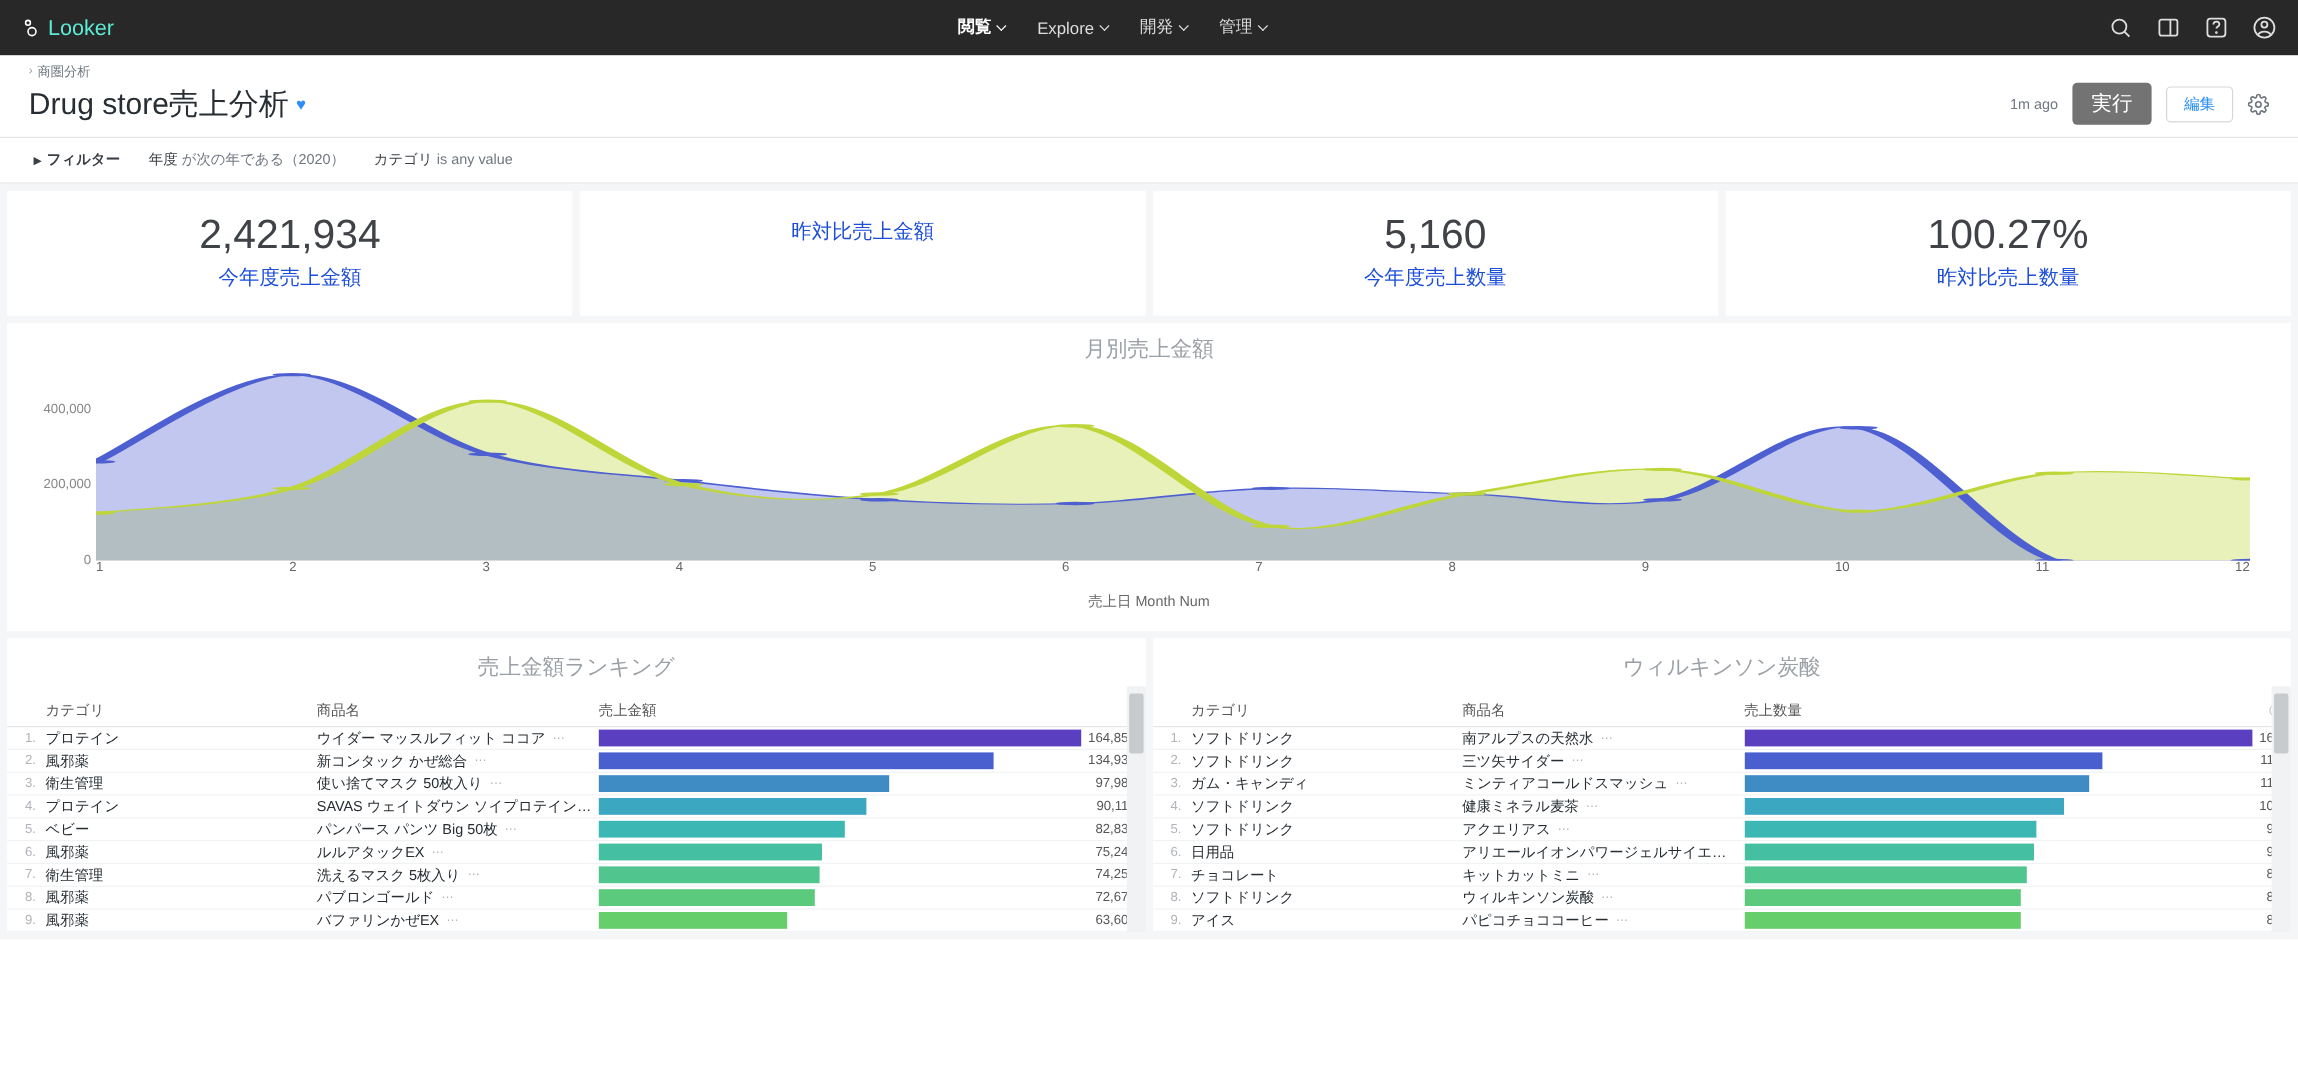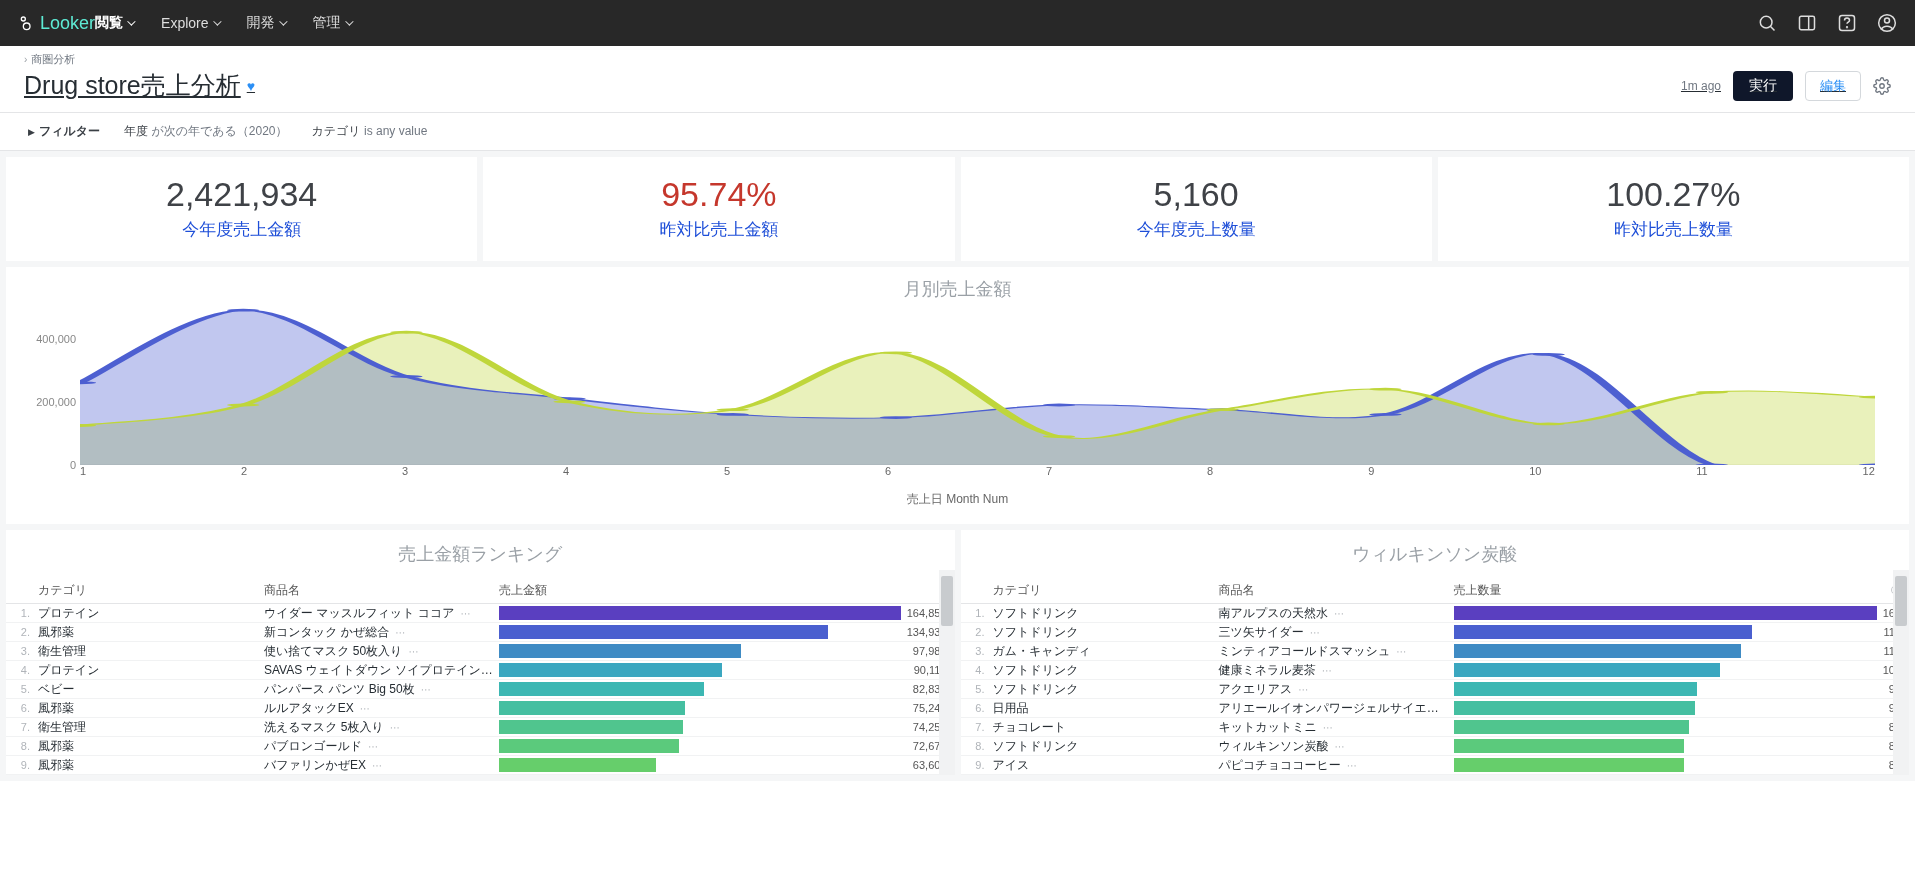--- a/index.html
+++ b/index.html
@@ -2,38 +2,38 @@
 <html><head>
 <meta charset="utf-8">
 <style>
   * { margin:0; padding:0; box-sizing:border-box; }
   body { font-family:"Helvetica Neue",Arial,sans-serif; background:#fff; color:#262d33; font-size:13px; }
 
   
   .topnav { background:#282828; height:46px; display:flex; align-items:center; padding:0 18px; color:#ddd; }
   .brand { display:flex; align-items:center; gap:6px; font-size:18px; font-weight:500; color:#5eead4; }
   .brand svg { width:16px; height:16px; }
-  .nav-center { flex:1; display:flex; gap:28px; }
+  .nav-center { flex:1; display:flex; justify-content:center; gap:28px; }
   .nav-center .nav-item { cursor:pointer; display:flex; align-items:center; gap:4px; font-size:14px; }
   .nav-center .nav-item.active { color:#fff; font-weight:600; }
   .nav-right { display:flex; gap:20px; align-items:center; }
   .nav-right svg, .nav-right .ico { width:20px; height:20px; stroke:#ddd; fill:none; stroke-width:1.8; cursor:pointer; }
 
   .chev { display:inline-block; width:6px; height:6px; border-right:1.5px solid currentColor; border-bottom:1.5px solid currentColor; transform:rotate(45deg) translateY(-2px); }
 
   
   .subhdr { padding:6px 24px 0 24px; }
   .breadcrumb { color:#707781; font-size:11px; display:flex; align-items:center; gap:4px; }
   .breadcrumb .chevr { font-size:10px; color:#9aa0a6; }
-  .titlebar { display:flex; align-items:center; justify-content:space-between; margin-top:2px; padding-bottom:10px;text-decoration:underline; }
+  .titlebar { display:flex; align-items:center; justify-content:space-between; margin-top:2px; padding-bottom:10px; }
   .titlebar h1 { font-size:25px; font-weight:400; color:#262d33; display:flex; align-items:center; gap:6px; }
   .heart { color:#2b8ff5; font-size:14px; }
   .title-actions { display:flex; align-items:center; gap:12px; }
   .ago { color:#707781; font-size:12px; }
-  .btn-primary { background:#0f172a; color:#fff; border:none; padding:6px 16px; border-radius:4px; font-size:14px; cursor:pointer; }
+  .btn-primary { background:#737373; color:#fff; border:none; padding:6px 16px; border-radius:4px; font-size:17px; cursor:pointer; }
   .btn-outline { background:#fff; color:#2b8ff5; border:1px solid #d4d8dc; padding:5px 14px; border-radius:4px; font-size:13px; cursor:pointer; }
   .gear { width:18px; height:18px; color:#707781; cursor:pointer; }
 
   
   .filters { display:flex; align-items:center; gap:24px; padding:10px 28px; border-top:1px solid #e4e5e7; border-bottom:1px solid #e4e5e7; background:#fff; font-size:12px; color:#3a3f45; }
   .filters .tri { font-size:9px; margin-right:4px; }
   .filters .chip { color:#3a3f45; }
   .filters .chip .light { color:#707781; }
 
   
@@ -157,21 +157,20 @@
 </div>
 
 <div class="content">
 
   <div class="kpis" id="kpi-row">
       <div class="kpi">
         <div class="val">2,421,934</div>
                <div class="lbl">今年度売上金額</div>
       </div>
       <div class="kpi">
-        <div class="val red">95.74%</div>
                <div class="lbl">昨対比売上金額</div>
       </div>
       <div class="kpi">
         <div class="val">5,160</div>
                <div class="lbl">今年度売上数量</div>
       </div>
       <div class="kpi">
         <div class="val">100.27%</div>
                <div class="lbl">昨対比売上数量</div>
       </div>

